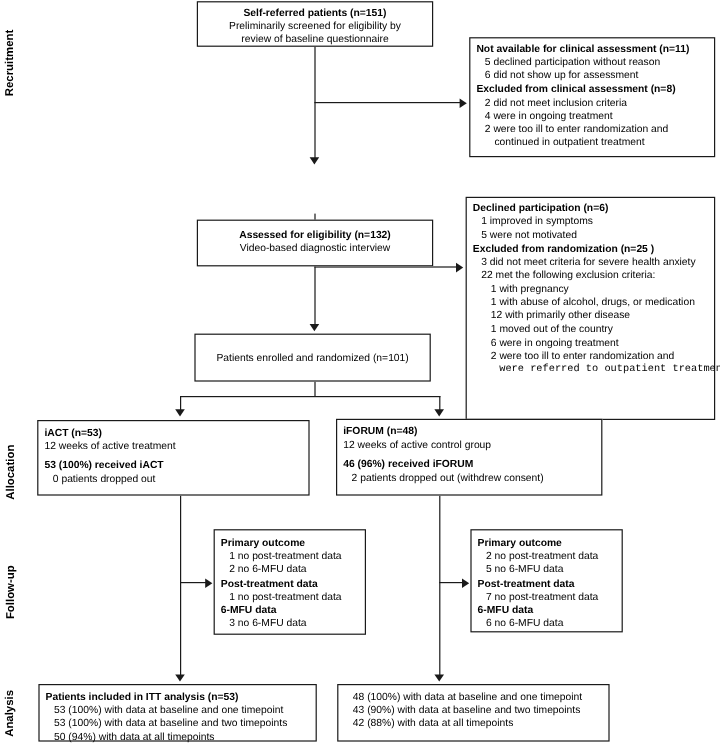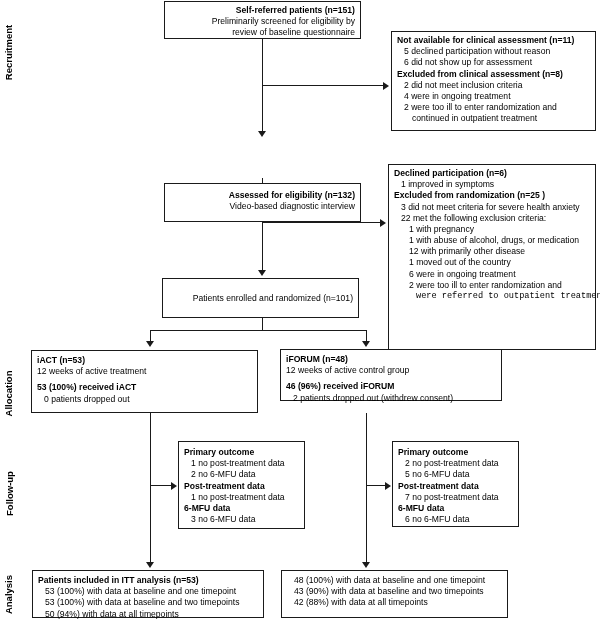--- a/index.html
+++ b/index.html
@@ -41,21 +41,21 @@
     position:absolute;
     box-sizing:border-box;
     border:1.4px solid #1a1a1a;
     background:#ffffff;
     font-size:8.6px;
     line-height:1.30;
     padding:3px 5px;
   }
   .box .hdr{font-weight:bold;}
   .box .ln{white-space:nowrap;}
-  .ctr{text-align:right;}
+  .ctr{text-align:center;}
   .ind1{padding-left:7px;}
   .ind2{padding-left:15px;}
   .ind3{padding-left:22px;font-family:Liberation Mono, monospace;}
   .gap{height:5px;}
 
   .box.thin{border-width:1.1px;}
 
   
   .ln-v, .ln-h{
     position:absolute;
@@ -145,20 +145,21 @@
   </div>
 
   <div class="box ctr" style="left:164px;top:139px;width:197px;height:39px;padding-top:6px;margin-top:44px;">
     <div class="hdr">Assessed for eligibility (n=132)</div>
     <div class="ln">Video-based diagnostic interview</div>
   </div>
 
   <div class="box" style="left:388px;top:164px;width:208px;height:186px;">
     <div class="hdr">Declined participation (n=6)</div>
     <div class="ln ind1">1 improved in symptoms</div>
+    <div class="ln ind1">5 were not motivated</div>
     <div class="hdr">Excluded from randomization (n=25 )</div>
     <div class="ln ind1">3 did not meet criteria for severe health anxiety</div>
     <div class="ln ind1">22 met the following exclusion criteria:</div>
     <div class="ln ind2">1 with pregnancy</div>
     <div class="ln ind2">1 with abuse of alcohol, drugs, or medication</div>
     <div class="ln ind2">12 with primarily other disease</div>
     <div class="ln ind2">1 moved out of the country</div>
     <div class="ln ind2">6 were in ongoing treatment</div>
     <div class="ln ind2">2 were too ill to enter randomization and</div>
     <div class="ln ind3">were referred to outpatient treatment</div>
@@ -169,21 +170,21 @@
   </div>
 
   <div class="box" style="left:31px;top:350px;width:227px;height:63px;padding-top:4px;">
     <div class="hdr">iACT (n=53)</div>
     <div class="ln">12 weeks of active treatment</div>
     <div class="gap"></div>
     <div class="hdr">53 (100%) received iACT</div>
     <div class="ln ind1">0 patients dropped out</div>
   </div>
 
-  <div class="box" style="left:280px;top:349px;width:222px;height:52px;padding-top:4px;">
+  <div class="box" style="left:280px;top:349px;width:222px;height:64px;padding-top:4px;">
     <div class="hdr">iFORUM (n=48)</div>
     <div class="ln">12 weeks of active control group</div>
     <div class="gap"></div>
     <div class="hdr">46 (96%) received iFORUM</div>
     <div class="ln ind1">2 patients dropped out (withdrew consent)</div>
   </div>
 
   <div class="box thin" style="left:178px;top:441px;width:127px;height:88px;padding-top:5px;">
     <div class="hdr">Primary outcome</div>
     <div class="ln ind1">1 no post-treatment data</div>

